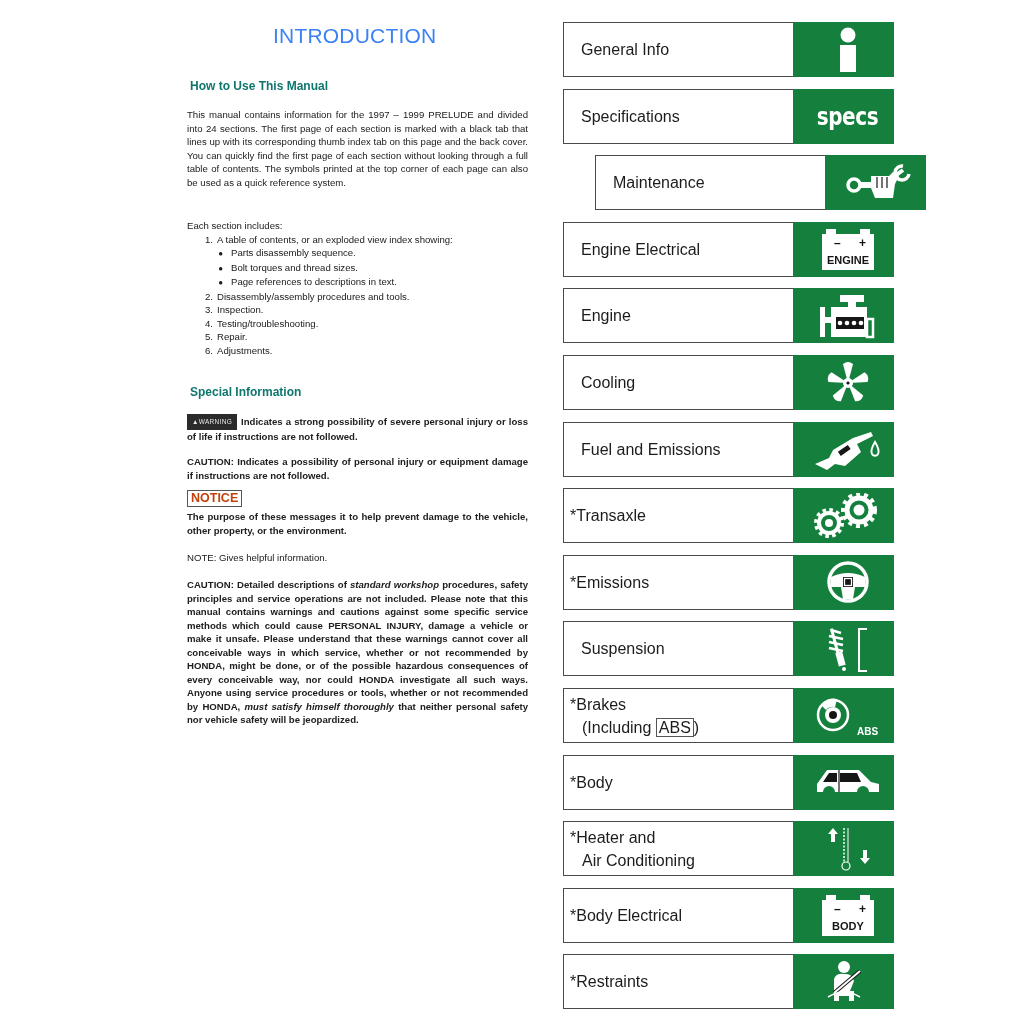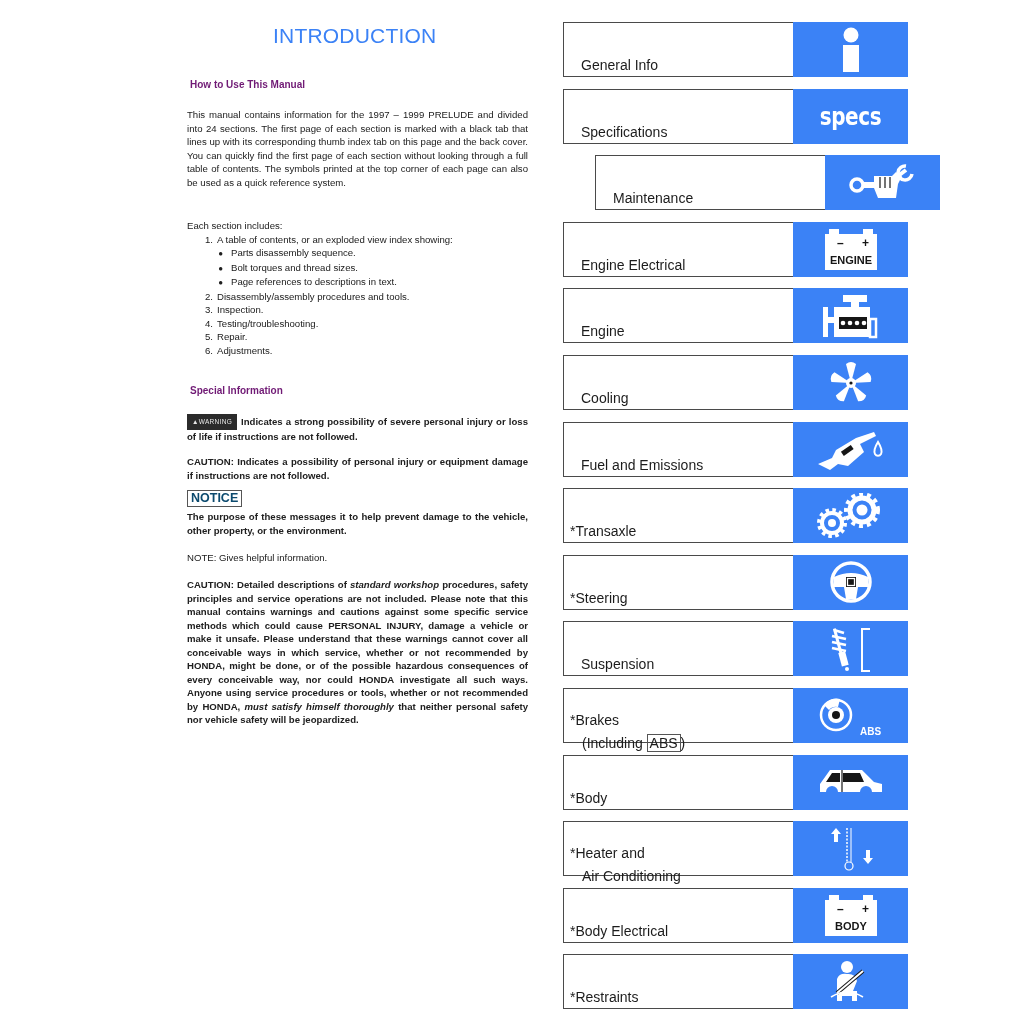--- a/index.html
+++ b/index.html
@@ -1,44 +1,44 @@
 <!DOCTYPE html>
 <html><head>
 <meta charset="utf-8">
 <style>
   html, body { margin:0; padding:0; background:#ffffff; }
   body { width:1024px; height:1024px; position:relative; overflow:hidden;
          font-family:"Liberation Sans", sans-serif; color:#1a1a1a; }
 
   
   .page-title { position:absolute; left:273px; top:24px; font-size:21px; letter-spacing:0.2px; color:#3b82f6; }
-  .h2 { position:absolute; font-weight:bold; font-size:10px; color:#701a75; }
+  .h2 { position:absolute; font-weight:bold; font-size:12px; color:#0f766e; }
   .para { position:absolute; left:187px; width:341px; font-size:9.6px; line-height:13.5px;
           text-align:justify; color:#202020; }
   .para.bold { font-weight:bold; }
   .list { position:absolute; left:187px; font-size:9.6px; line-height:13.5px; color:#202020; }
   .list .row { white-space:nowrap; }
   .list .num { display:inline-block; width:30px; text-align:right; padding-right:4px; box-sizing:border-box; }
   .list .bul { display:inline-block; width:44px; text-align:right; padding-right:8px; box-sizing:border-box; font-size:8px; }
   .warn-badge { display:inline-block; background:#2b2b2b; color:#e8e8e8; font-size:6.5px; font-weight:normal;
                 padding:1px 5px; margin-right:4px; letter-spacing:0.3px; vertical-align:1px; }
   .notice-box { position:absolute; left:187px; top:490px; border:1.5px solid #555; padding:0 3px;
-                font-weight:bold; font-size:12.5px; line-height:15px; color:#0c4a6e; }
+                font-weight:bold; font-size:12.5px; line-height:15px; color:#c2410c; }
   em { }
 
   
   .tab { position:absolute; left:563px; width:345px; height:55px; }
   .tab .label-box { position:absolute; left:0; top:0; width:230px; height:55px; box-sizing:border-box;
                     border:1.5px solid #4a4a4a; border-right:none; background:#fff; }
-  .tab .label { position:absolute; left:18px; top:16px; height:55px; display:flex; flex-direction:column;
-                justify-content:center; font-size:14px; line-height:23px; color:#1c1c1c; white-space:nowrap; }
+  .tab .label { position:absolute; left:18px; top:0; height:55px; display:flex; flex-direction:column;
+                justify-content:center; font-size:16px; line-height:23px; color:#1c1c1c; white-space:nowrap; }
   .tab .label.star { left:7px; }
   .tab .label .l2 { padding-left:12px; }
-  .tab .icon-box { position:absolute; left:230px; top:0; width:115px; height:55px; background:#3b82f6;
-                   display:flex; align-items:center; justify-content:center; }
+  .tab .icon-box { position:absolute; left:230px; top:0; width:93px; height:55px; background:#15803d;
+                   display:flex; align-items:center; justify-content:center;padding-left:8px; }
   .abs-box { border:1.2px solid #555; padding:0 2px; }
   .specs-txt { color:#fff; font-weight:bold; font-size:25px; font-family:"DejaVu Sans", sans-serif;
                transform:scaleX(0.8); letter-spacing:-0.5px; }
 </style>
 </head>
 <body>
 
 <div class="page-title">INTRODUCTION</div>
 
 <div class="h2" style="left:190px;top:79px;">How to Use This Manual</div>
@@ -206,21 +206,21 @@
       </g>
       <circle cx="18" cy="30" r="4" fill="#fff"></circle>
       <circle cx="48" cy="17" r="5.5" fill="#fff"></circle>
     </svg>
   </div>
 </div>
 
 <div class="tab" style="top:554.8px;">
   <div class="label-box"></div>
   <div class="label star">
-      <span>*Steering</span>
+      <span>*Emissions</span>
     </div>
   <div class="icon-box">
     <svg width="46" height="46" viewBox="0 0 46 46">
       <circle cx="23" cy="23" r="19" fill="none" stroke="#fff" stroke-width="3.5"></circle>
       <path d="M6 18 Q23 10 40 18 L40 28 L30 28 L28 40 L18 40 L16 28 L6 28 Z" fill="#fff"></path>
       <rect x="18" y="18" width="10" height="10" fill="#161616"></rect>
       <rect x="19.5" y="19.5" width="7" height="7" fill="none" stroke="#fff" stroke-width="1.3"></rect>
     </svg>
   </div>
 </div>

